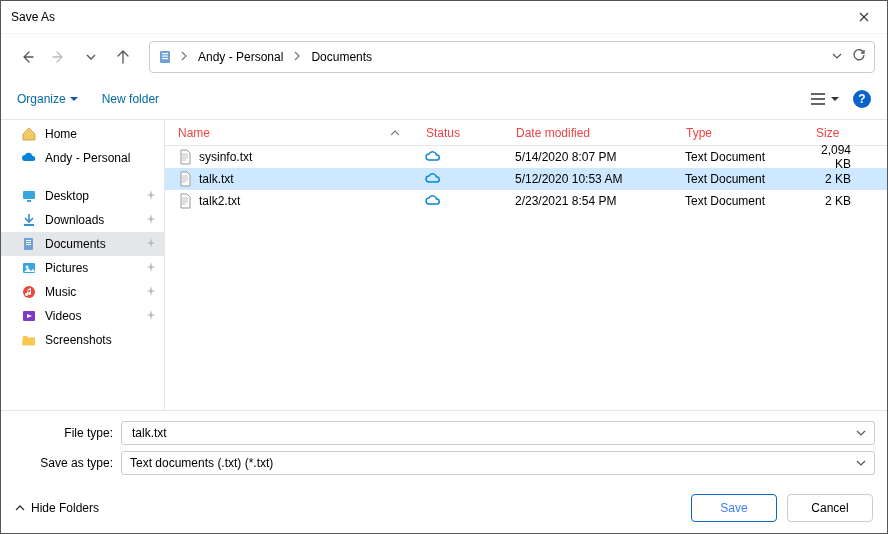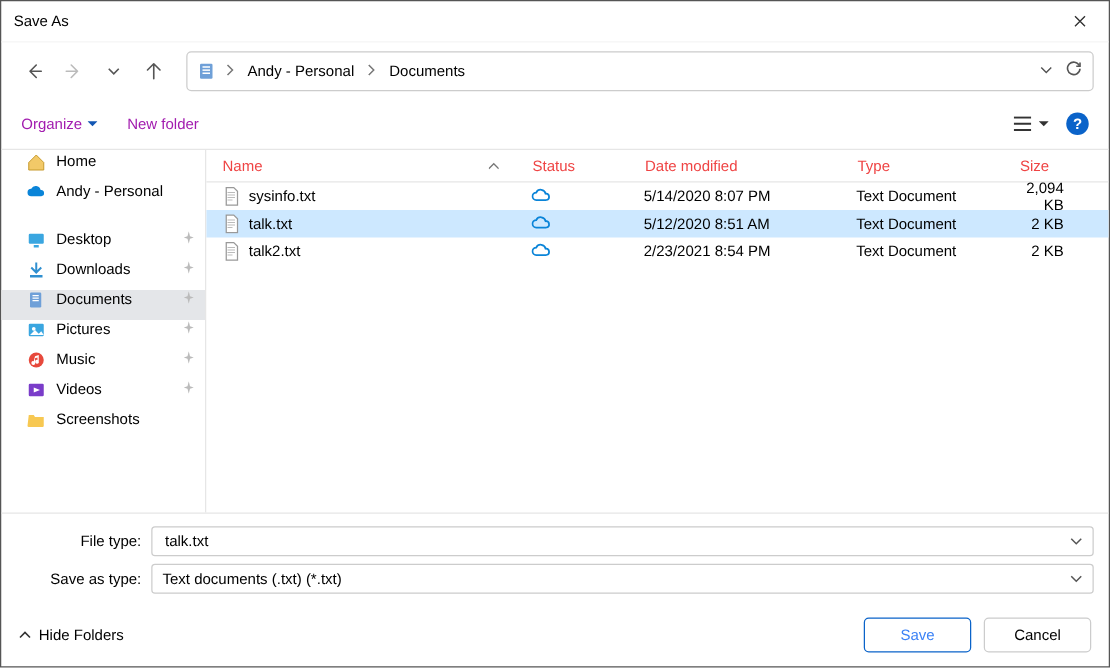--- a/index.html
+++ b/index.html
@@ -11,26 +11,26 @@
   .navbar { height: 46px; display: flex; align-items: center; padding: 0 12px; gap: 4px; border-top: 1px solid #f5f5f5; }
   .nav-btn { width: 28px; height: 28px; display: flex; align-items: center; justify-content: center; color: #555; border-radius: 4px; cursor: default; }
   .nav-btn.disabled { color: #bbb; }
   .addressbar { flex: 1; height: 32px; margin-left: 8px; border: 1px solid #ccc; border-radius: 4px; display: flex; align-items: center; padding: 0 8px; gap: 4px; }
   .crumb { padding: 2px 4px; cursor: default; }
   .crumb-sep { color: #777; padding: 0 2px; cursor: default; }
   .addr-actions { margin-left: auto; display: flex; align-items: center; gap: 10px; color: #555; }
   .searchbox { width: 200px; height: 32px; margin-left: 8px; border: 1px solid #ccc; border-radius: 4px; display: flex; align-items: center; padding: 0 10px; color: #666; }
   .searchbox input { border: none; outline: none; flex: 1; font-size: 12px; color: #666; }
   .toolbar { height: 40px; display: flex; align-items: center; padding: 0 16px; gap: 24px; }
-  .tool-link { color: #a21caf; cursor: default; display: flex; align-items: center; gap: 4px; }
+  .tool-link { color: #0369a1; cursor: default; display: flex; align-items: center; gap: 4px; }
   .tool-right { margin-left: auto; display: flex; align-items: center; gap: 14px; color: #444; }
   .help-circle { width: 18px; height: 18px; border-radius: 50%; background: #0a63c9; color: #fff; display: flex; align-items: center; justify-content: center; font-size: 12px; font-weight: bold; }
   .body-split { flex: 1; display: flex; min-height: 0; border-top: 1px solid #e6e6e6; border-bottom: 1px solid #e6e6e6; }
   .sidebar { width: 164px; border-right: 1px solid #e6e6e6; padding-top: 2px; }
-  .side-item { height: 24px; display: flex; padding: 0 8px 0 20px; gap: 8px; cursor: default; }
+  .side-item { height: 24px; display: flex; align-items: center; padding: 0 8px 0 20px; gap: 8px; cursor: default; }
   .side-item.selected { background: #e4e6e9; }
   .side-item .pin { margin-left: auto; color: #aaa; }
   .side-sep { height: 14px; }
   .ico { width: 16px; height: 16px; display: flex; align-items: center; justify-content: center; flex-shrink: 0; }
   .filepane { flex: 1; overflow: hidden; display: flex; flex-direction: column; }
   .columns { height: 26px; display: flex; align-items: center; border-bottom: 1px solid #e6e6e6; color: #ef4444; cursor: default; }
   .col { padding: 0 10px; display: flex; align-items: center; gap: 6px; height: 100%; border-left: 1px solid transparent; }
   .col-name { width: 250px; padding-left: 12px; }
   .col-status { width: 90px; }
   .col-date { width: 170px; }
@@ -294,21 +294,21 @@
               <svg width="16" height="16" viewBox="0 0 16 16">
                 <path d="M4 1 h6 l3 3 v11 h-9 Z" fill="#fff" stroke="#999" stroke-width="1"></path>
                 <path d="M5 5 h6 M5 7 h6 M5 9 h6 M5 11 h4" stroke="#bbb" stroke-width="0.9"></path>
               </svg>
             </span>
             <span>talk.txt</span>
           </div>
           <div class="cell cell-status"><svg width="16" height="14" viewBox="0 0 16 14">
               <path d="M4 11 a3 3 0 0 1 0-6 a4 4 0 0 1 7.5 1 a2.5 2.5 0 0 1 0.5 5 Z" fill="none" stroke="#0a84d8" stroke-width="1.4"></path>
             </svg></div>
-          <div class="cell cell-date">5/12/2020 8:51 AM</div>
+          <div class="cell cell-date">5/12/2020 10:53 AM</div>
           <div class="cell cell-type">Text Document</div>
           <div class="cell cell-size">2 KB</div>
         </div>
         <div class="row">
           <div class="cell cell-name">
             <span class="ico">
               <svg width="16" height="16" viewBox="0 0 16 16">
                 <path d="M4 1 h6 l3 3 v11 h-9 Z" fill="#fff" stroke="#999" stroke-width="1"></path>
                 <path d="M5 5 h6 M5 7 h6 M5 9 h6 M5 11 h4" stroke="#bbb" stroke-width="0.9"></path>
               </svg>

